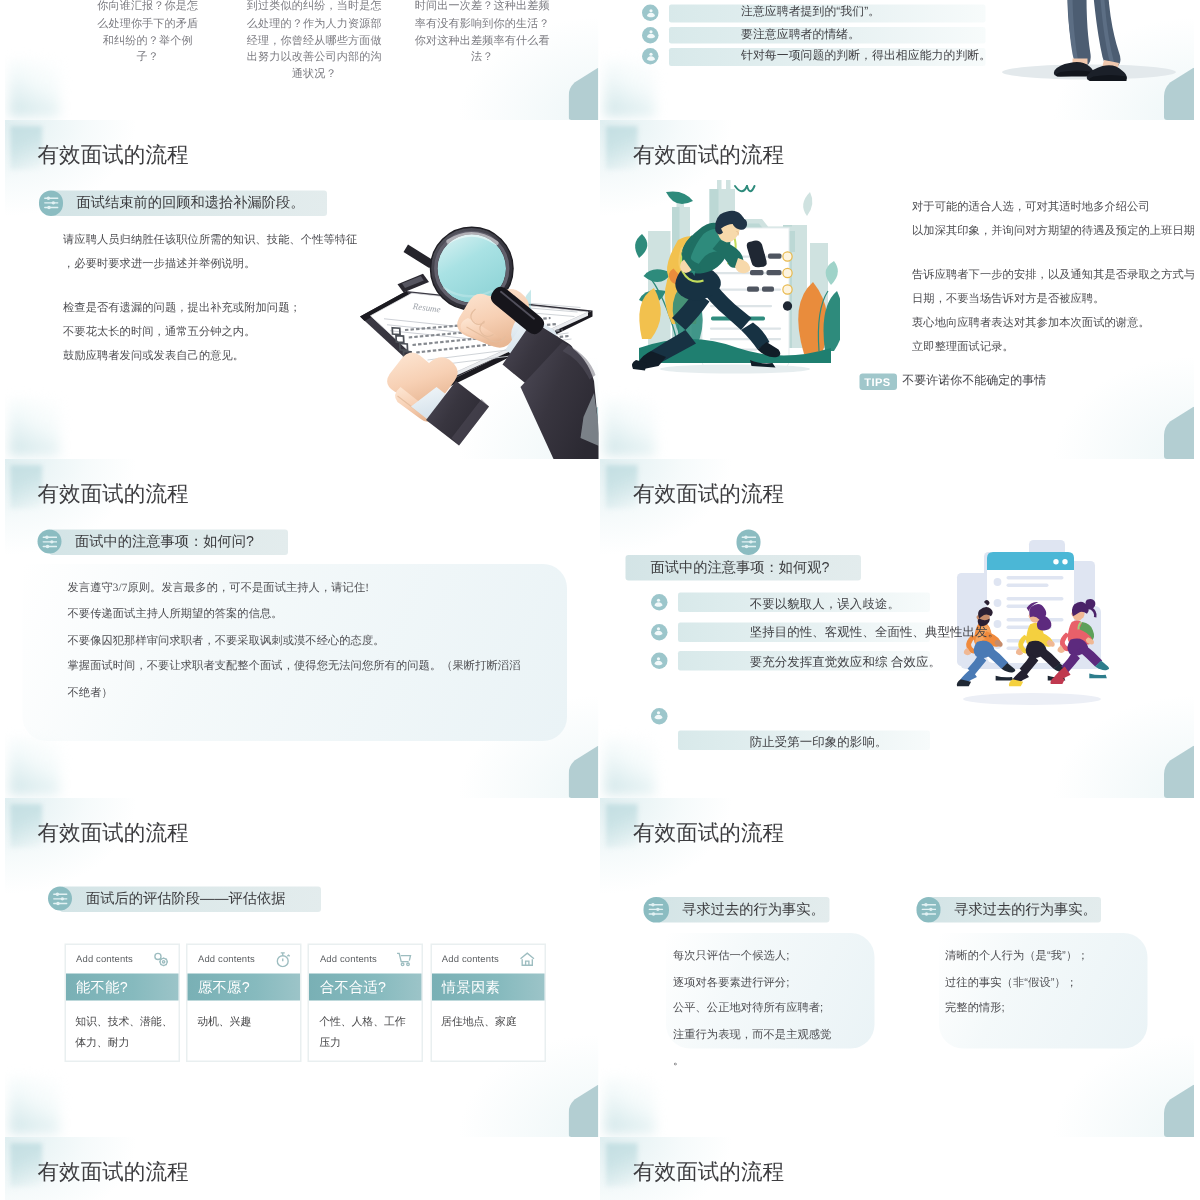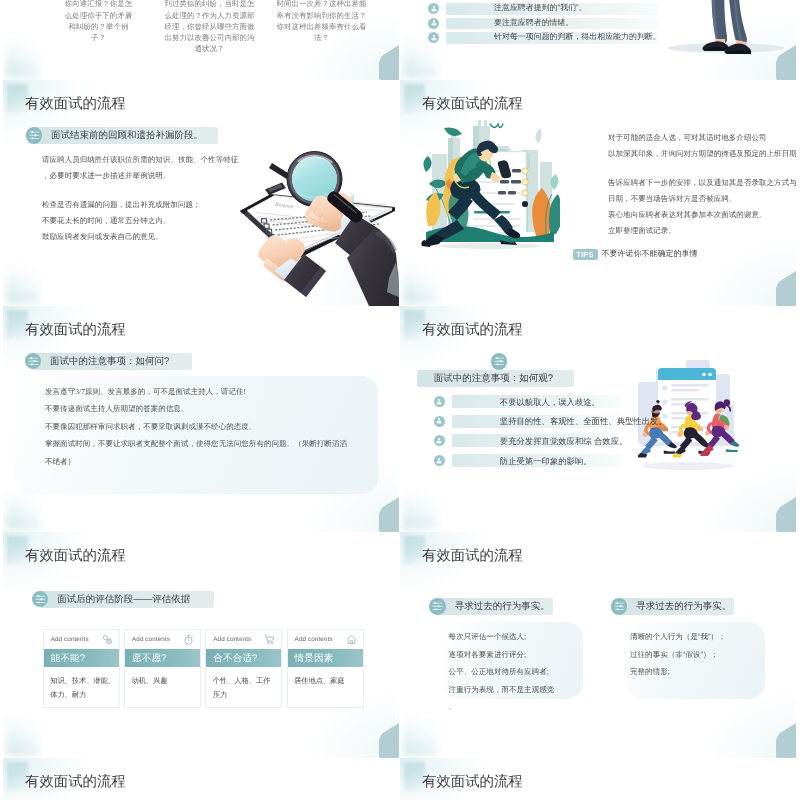--- a/index.html
+++ b/index.html
@@ -702,21 +702,21 @@
         <span class="bbar" style="width:152px;">
               <span class="btxt">要充分发挥直觉效应和综 合效应。</span>
             </span>
       </div>
       <div class="brow">
         <span class="bic">
               <svg viewBox="0 0 16 16" width="8" height="8" fill="#f2f9fa">
                 <use href="#ic-person"></use>
               </svg>
             </span>
-        <span class="bbar" style="width:152px;">
+        <span class="bbar" style="width:152px;margin-top:33px;">
               <span class="btxt">防止受第一印象的影响。</span>
             </span>
       </div>
     </div>
   </div>
 </div>
 
 <div class="slide" style="left:3px;top:532px;">
   <div class="sinner">
     <div class="bg-wash"></div>

